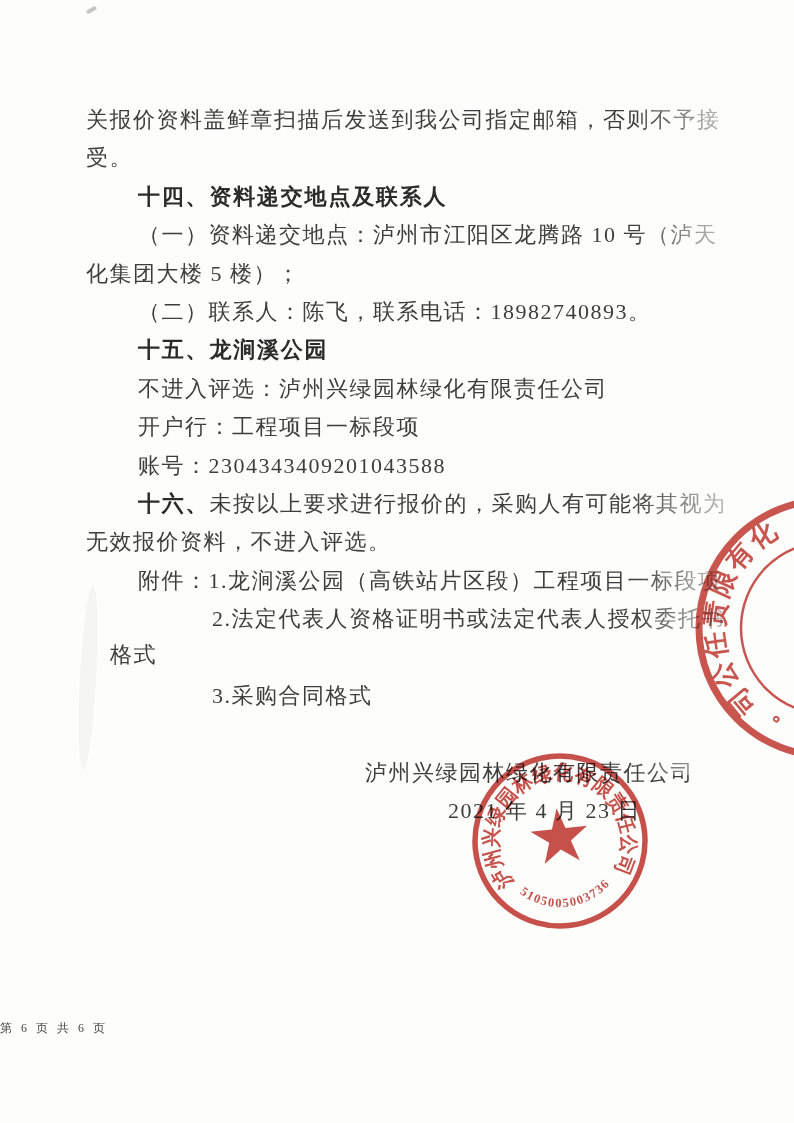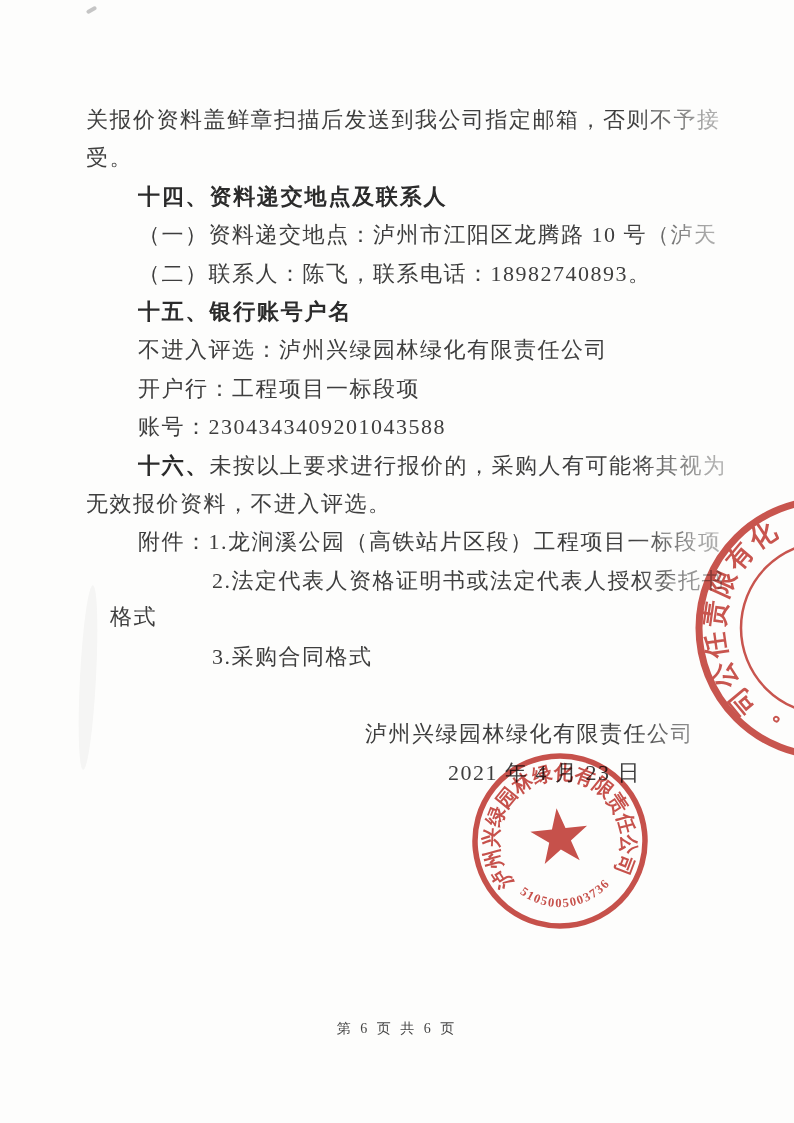--- a/index.html
+++ b/index.html
@@ -17,21 +17,21 @@
   .line{height:38.4px;line-height:38.4px;white-space:nowrap;}
   .bold{font-weight:bold;color:#2b2b2b;letter-spacing:1.8px;}
   .ind-1{padding-left:52px;}
   .ind-2{padding-left:126px;}
   .ind-3{padding-left:24px;font-family:Liberation Mono, monospace;}
   .ind-4{padding-left:279px;}
   .ind-5{padding-left:362px;}
   
   .footer{
     position:absolute;top:1020px;left:0;right:0;z-index:1;
-    text-align:center;font-size:14px;letter-spacing:3px;color:#454545;
+    text-align:left;font-size:12px;letter-spacing:3px;color:#454545;
   }
   
   .fade-overlay{
     position:absolute;left:633px;top:85px;width:161px;height:690px;z-index:2;
     background:linear-gradient(to right, rgba(253,253,252,0) 0%, rgba(253,253,252,0.55) 45%, rgba(253,253,252,0.9) 100%);
     pointer-events:none;
   }
   
   .seal{position:absolute;z-index:3;mix-blend-mode:multiply;}
   .seal text{font-family:"Liberation Serif","DejaVu Serif",serif;font-weight:bold;}
@@ -53,22 +53,23 @@
 <div class="page">
 
   <div class="streak"></div>
   <div class="speck"></div>
 
   <div id="content" class="content">
       <div class="line ind-0">关报价资料盖鲜章扫描后发送到我公司指定邮箱，否则不予接</div>
       <div class="line ind-0">受。</div>
       <div class="line ind-1 bold">十四、资料递交地点及联系人</div>
       <div class="line ind-1">（一）资料递交地点：泸州市江阳区龙腾路 10 号（泸天</div>
+      <div class="line ind-0">化集团大楼 5 楼）；</div>
       <div class="line ind-1">（二）联系人：陈飞，联系电话：18982740893。</div>
-      <div class="line ind-1 bold">十五、银行账号户名</div>
+      <div class="line ind-1 bold">十五、龙涧溪公园</div>
       <div class="line ind-1">不进入评选：泸州兴绿园林绿化有限责任公司</div>
       <div class="line ind-1">开户行：工程项目一标段项</div>
       <div class="line ind-1">账号：2304343409201043588</div>
       <div class="line ind-1"><span class="bold">十六、</span>未按以上要求进行报价的，采购人有可能将其视为</div>
       <div class="line ind-0">无效报价资料，不进入评选。</div>
       <div class="line ind-1">附件：1.龙涧溪公园（高铁站片区段）工程项目一标段项</div>
       <div class="line ind-2">2.法定代表人资格证明书或法定代表人授权委托书</div>
       <div class="line ind-3">格式</div>
       <div class="line ind-2">3.采购合同格式</div>
       <div class="line ind-0">&nbsp;</div>

